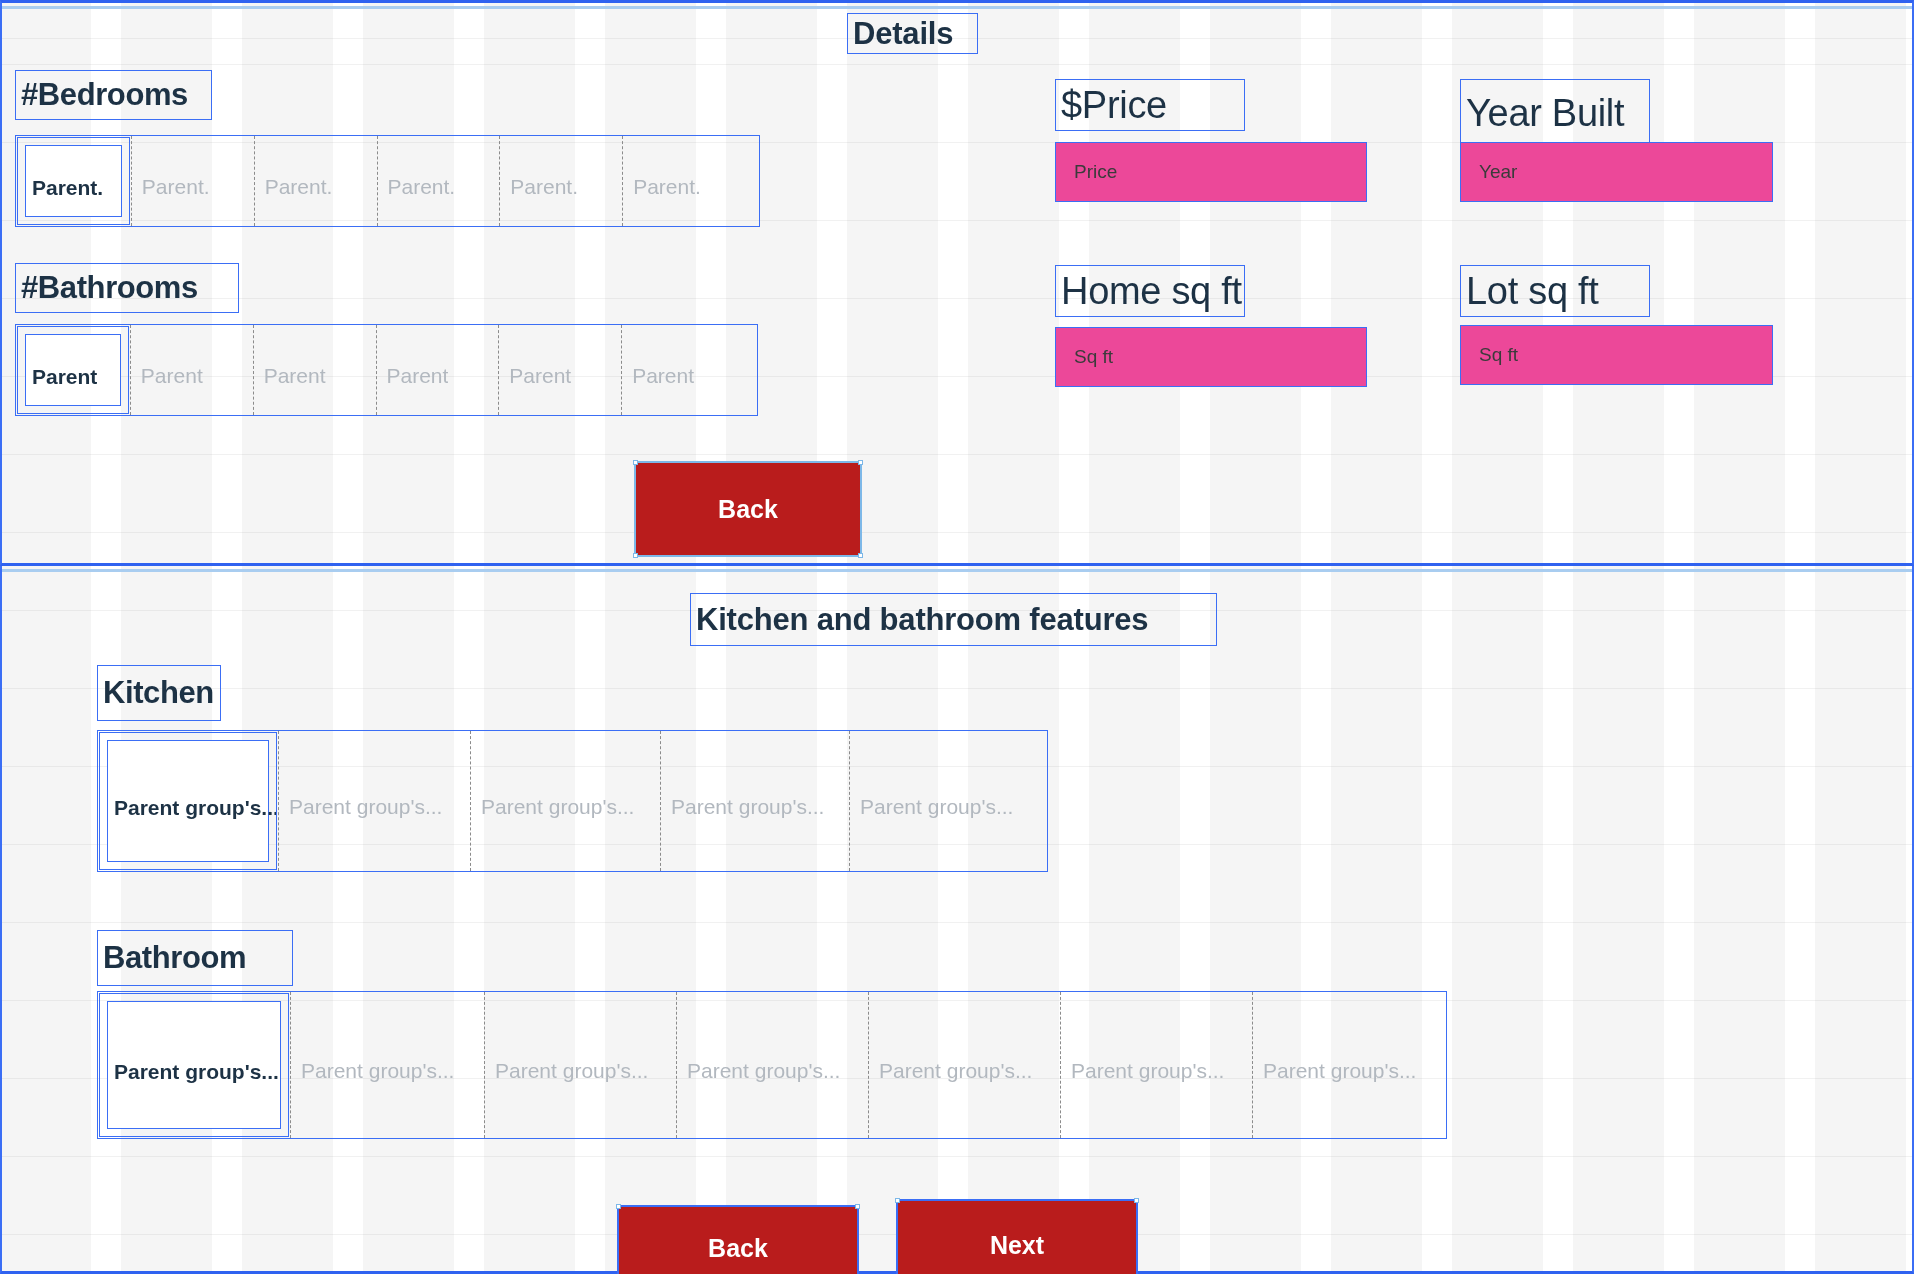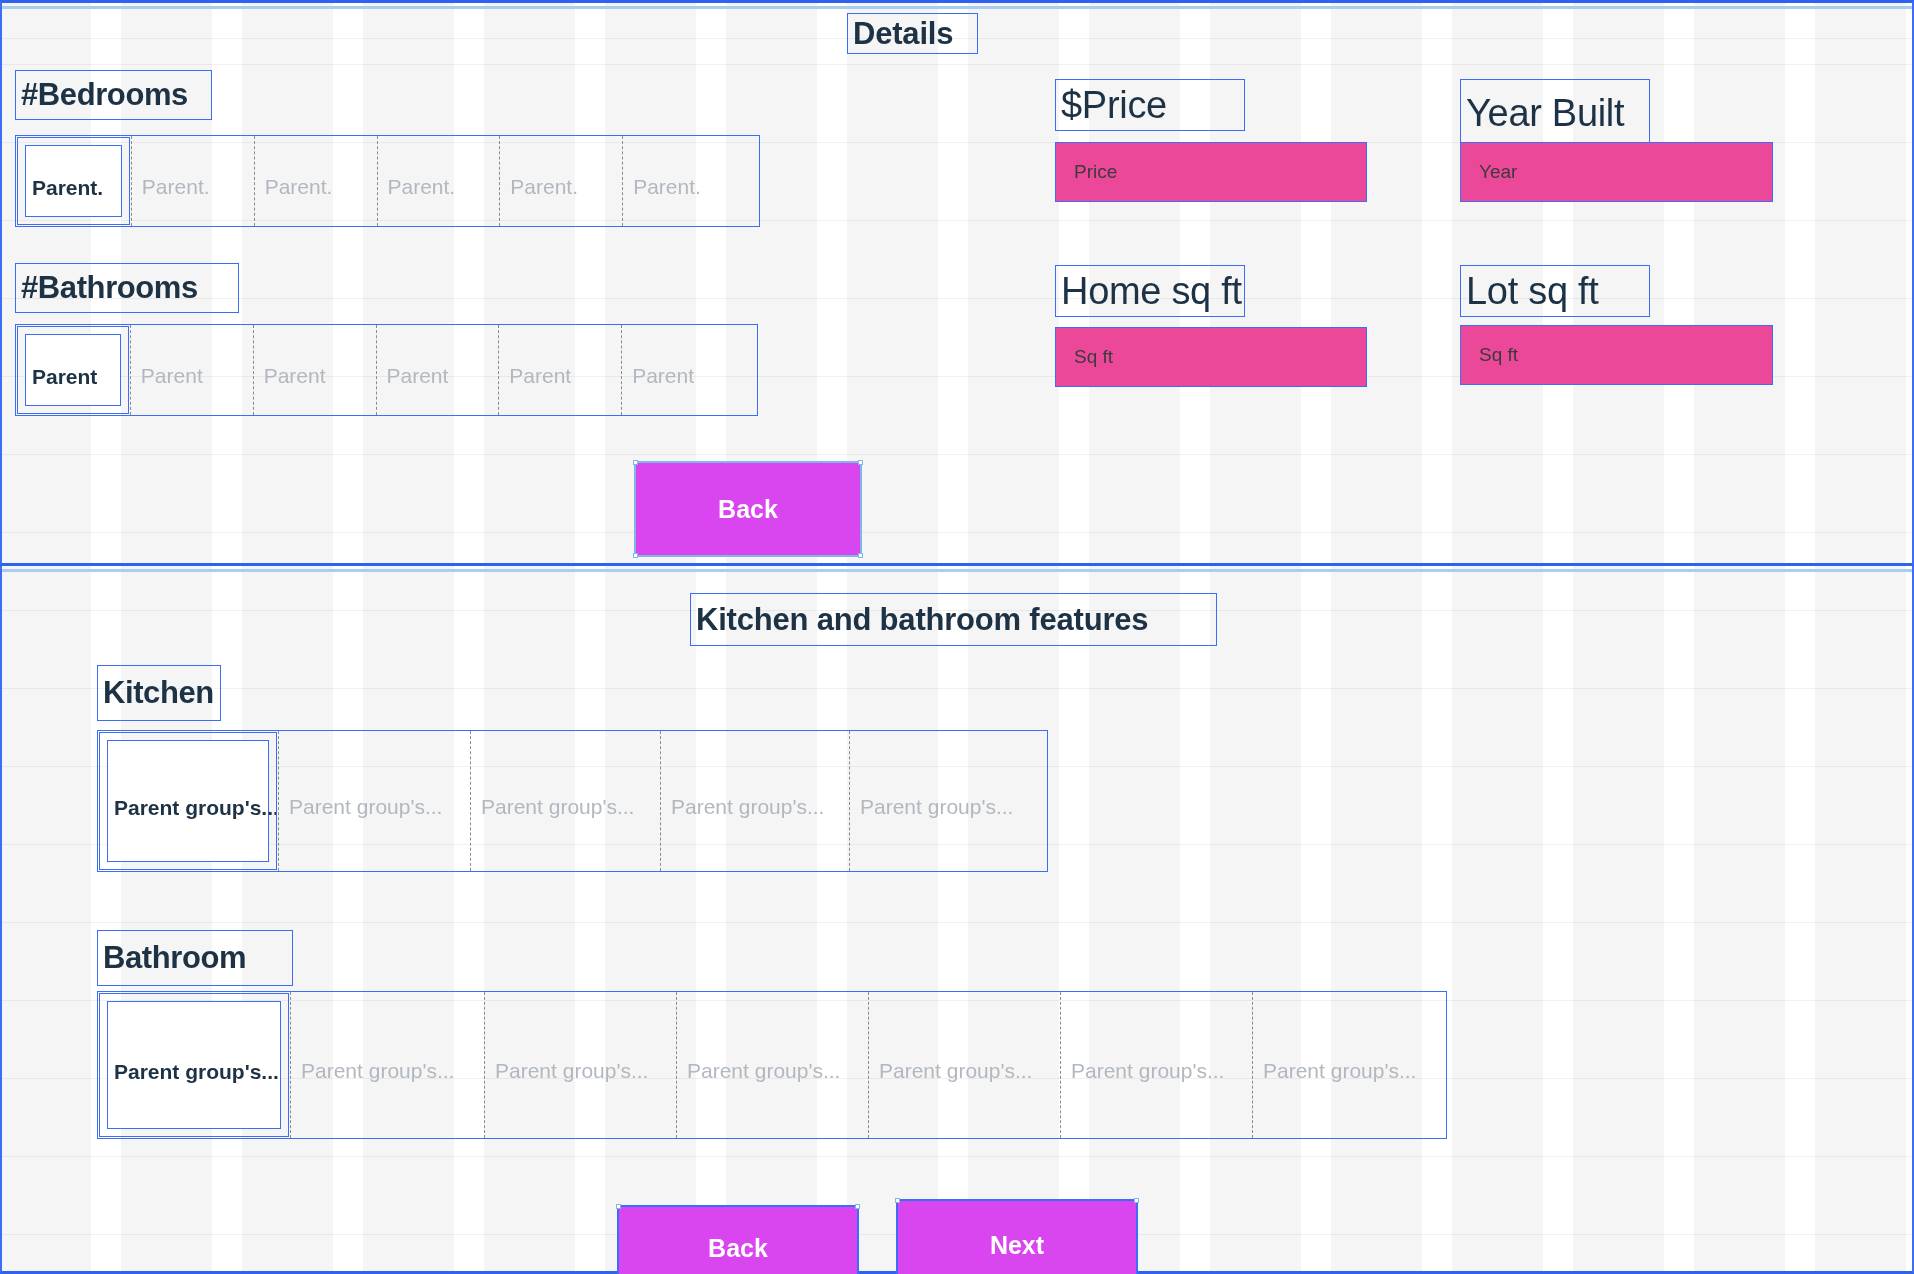--- a/index.html
+++ b/index.html
@@ -157,21 +157,21 @@
     z-index: 2;
     color: #1d3245;
     font-weight: 700;
     padding: 14px 0 0 14px;
   }
 
   
   .btn {
     position: absolute;
     box-sizing: border-box;
-    background: #d946ef;
+    background: #b91c1c;
     color: #ffffff;
     font-size: 25px;
     font-weight: 700;
     display: flex;
     align-items: center;
     justify-content: center;
     border: 2px solid #7db8e8;
     cursor: pointer;
   }
   .btn.primary-sel { border-color: #3b6ef5; }

